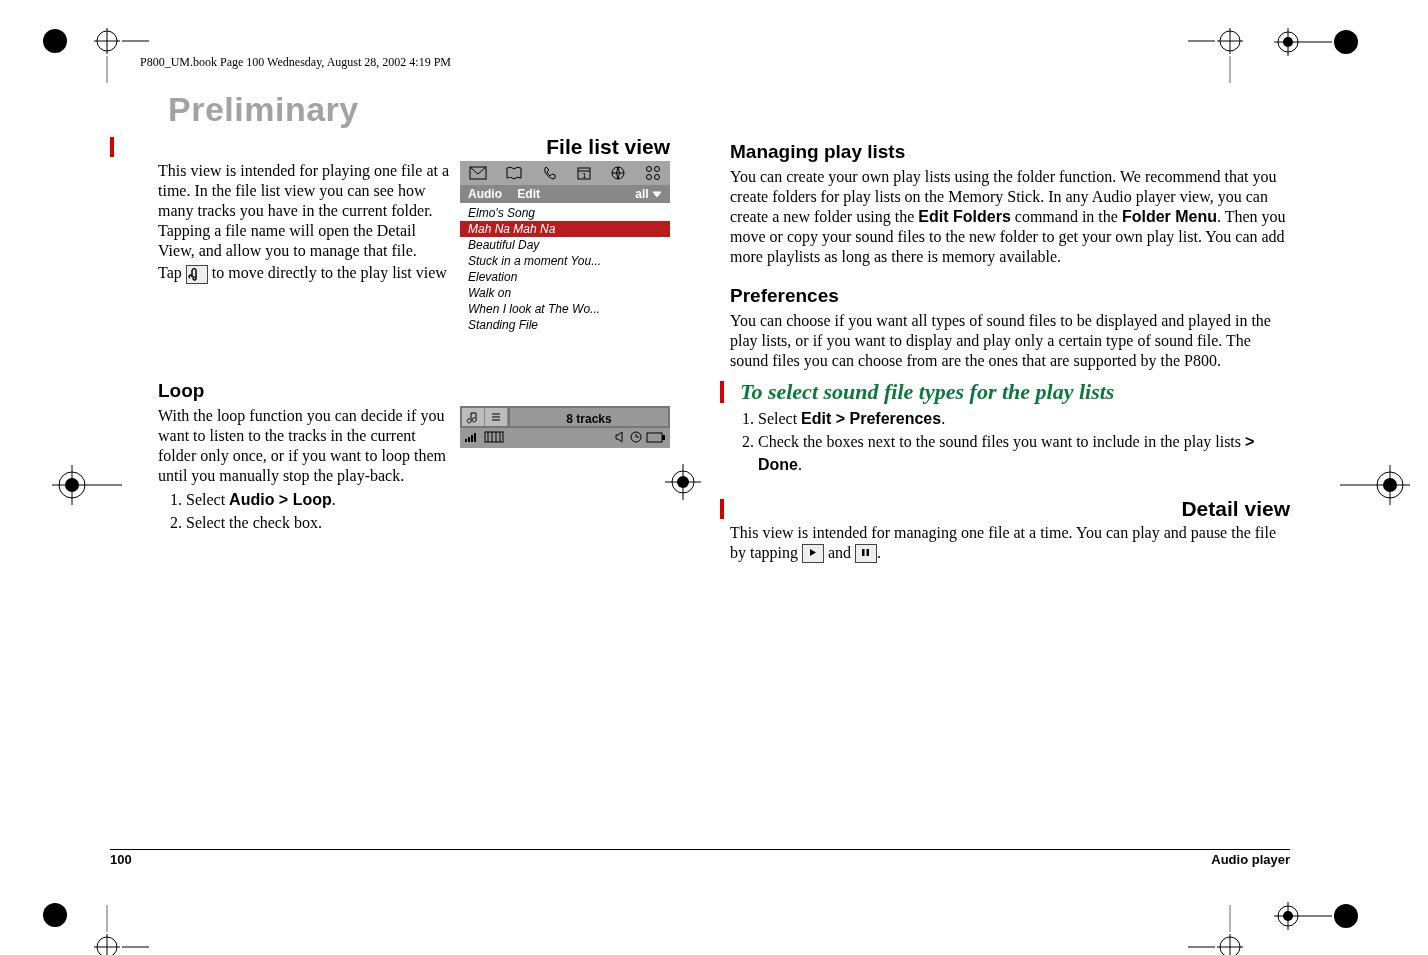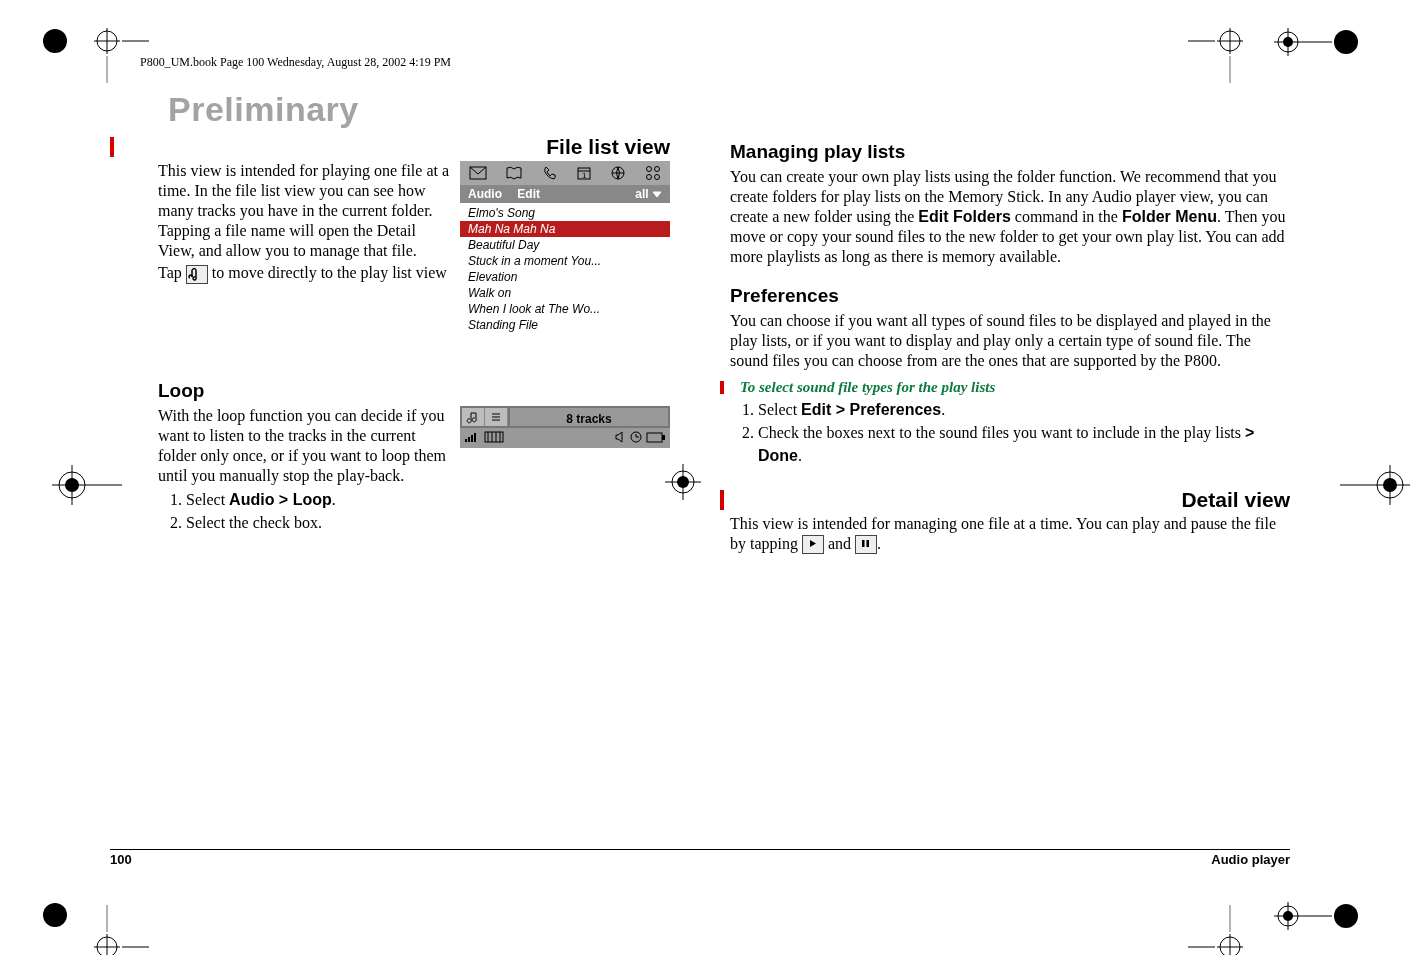--- a/index.html
+++ b/index.html
@@ -79,21 +79,21 @@
   .body-text {
     font-size: 16px;
     line-height: 1.25;
     margin: 2px 0;
     color: #000;
   }
   .howto-title {
     color: #0a7a3b;
     font-weight: bold;
     font-style: italic;
-    font-size: 15px;
+    font-size: 22px;
     margin: 8px 0 2px 0;
   }
   ol { margin: 0 0 0 14px; padding: 0; }
   ol li { font-size: 16px; line-height: 1.45; }
   .ui-label { font-family: Arial, Helvetica, sans-serif; font-weight: bold; font-size: 16px; }
 
   
   .filelist-shot {
     float: right;
     width: 210px;

